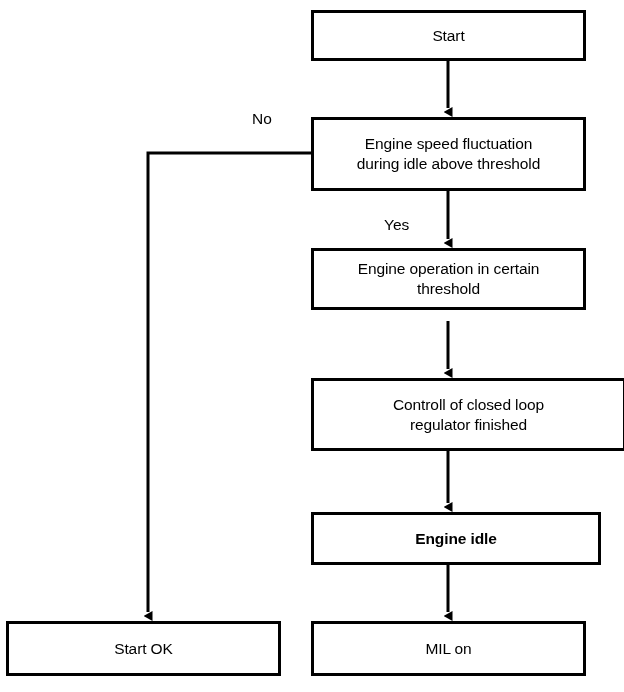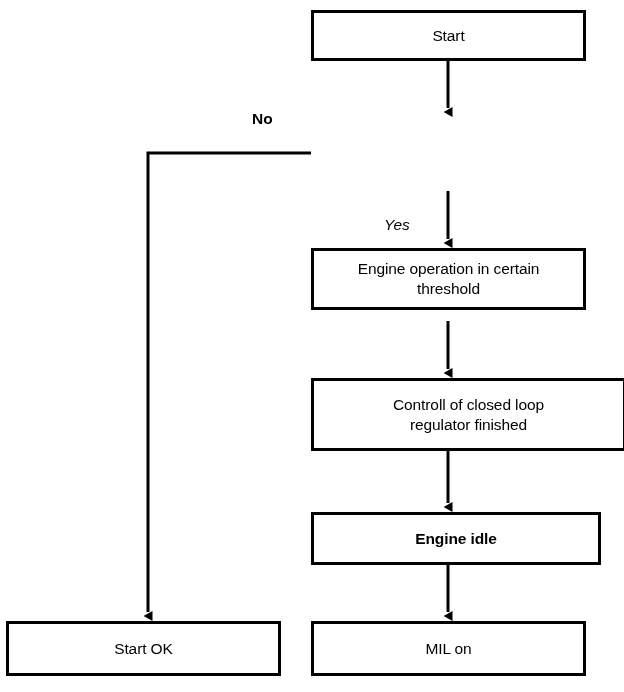--- a/index.html
+++ b/index.html
@@ -72,20 +72,24 @@
 
     <line x1="448" y1="565" x2="448" y2="612" stroke="#000000" stroke-width="3" marker-end="url(#arrowhead)"></line>
 
     <polyline points="311,153 148,153 148,612" fill="none" stroke="#000000" stroke-width="3" marker-end="url(#arrowhead)"></polyline>
   </svg>
 
   <div class="node" style="left:311px; top:10px; width:275px; height:51px;">
     <span>Start</span>
   </div>
 
+  <div class="node" style="left:311px; top:117px; width:275px; height:74px;">
+    <span>Engine speed fluctuation
+during idle above threshold</span>
+  </div>
 
   <div class="node" style="left:311px; top:248px; width:275px; height:62px;">
     <span>Engine operation in certain
 threshold</span>
   </div>
 
   <div class="node" style="left:311px; top:378px; width:315px; height:73px;">
     <span>Controll of closed loop
 regulator finished</span>
   </div>
@@ -95,17 +99,17 @@
   </div>
 
   <div class="node" style="left:311px; top:621px; width:275px; height:55px;">
     <span>MIL on</span>
   </div>
 
   <div class="node" style="left:6px; top:621px; width:275px; height:55px;">
     <span>Start OK</span>
   </div>
 
-  <div class="edge-label" style="left:252px; top:111px;font-weight:bold;">No</div>
+  <div class="edge-label" style="left:252px; top:111px;">No</div>
 
-  <div class="edge-label" style="left:384px; top:217px;font-style:italic;">Yes</div>
+  <div class="edge-label" style="left:384px; top:217px;">Yes</div>
 
 </div>
 
 </body></html>

